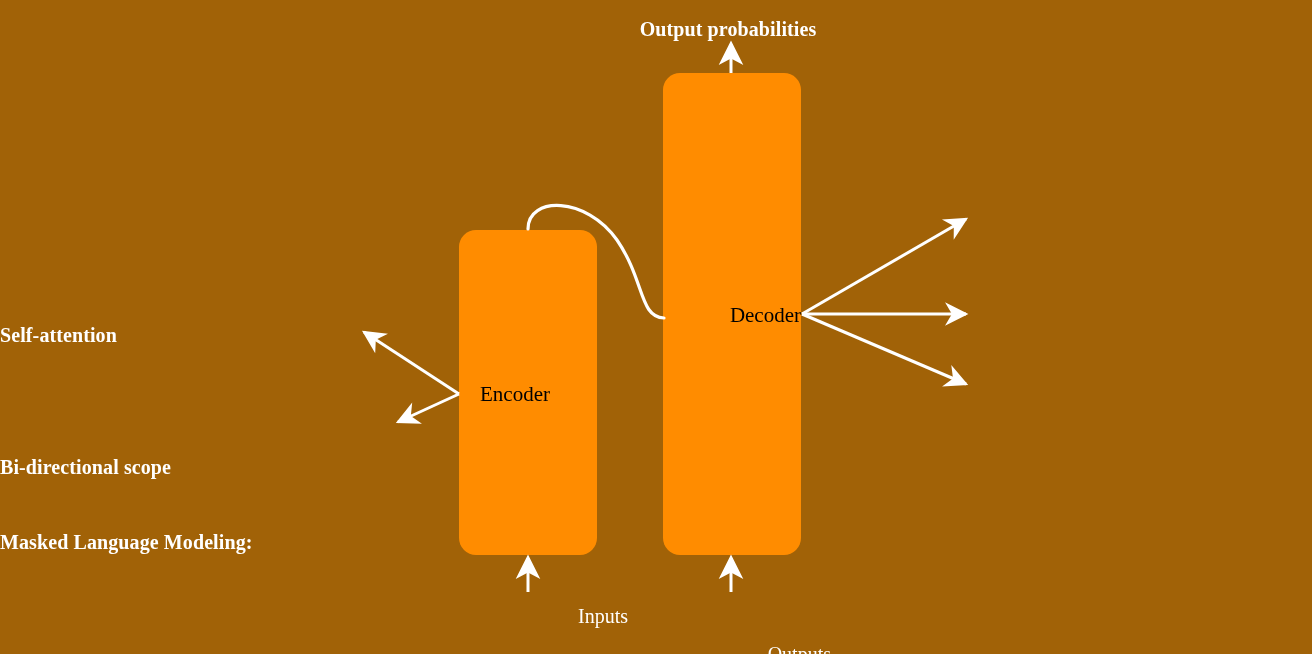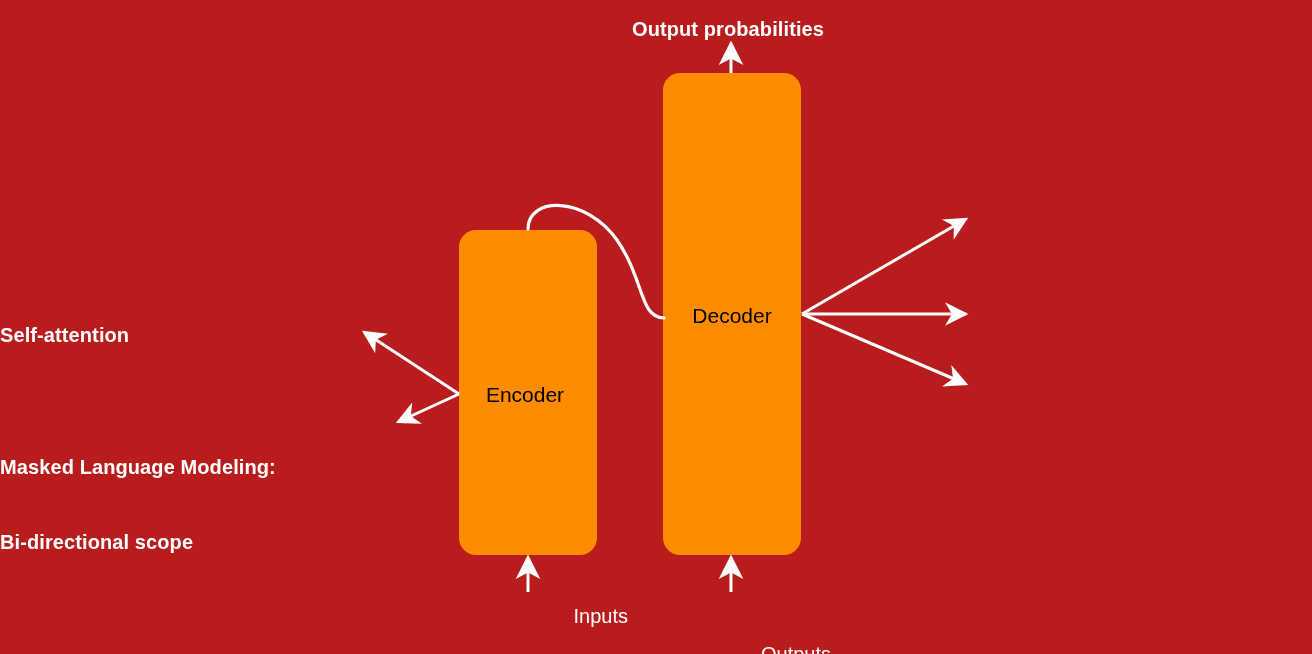--- a/index.html
+++ b/index.html
@@ -4,23 +4,23 @@
 <style>
   html, body {
     margin: 0;
     padding: 0;
     background: #252f3e;
   }
   #canvas {
     position: relative;
     width: 1312px;
     height: 654px;
-    background: #b91c1c;
+    background: #a16207;
     overflow: hidden;
-    font-family: Liberation Sans, sans-serif;
+    font-family: Liberation Serif, serif;
     -webkit-font-smoothing: antialiased;
   }
   #vector-layer {
     position: absolute;
     left: 0;
     top: 0;
     width: 1312px;
     height: 654px;
   }
   .lbl {
@@ -87,28 +87,28 @@
     <line x1="459" y1="394" x2="364" y2="332" stroke="#ffffff" stroke-width="3" marker-end="url(#arrowOpen)"></line>
     <line x1="459" y1="394" x2="398" y2="422" stroke="#ffffff" stroke-width="3" marker-end="url(#arrowOpen)"></line>
 
     <line x1="802" y1="314" x2="966" y2="219" stroke="#ffffff" stroke-width="3" marker-end="url(#arrowOpen)"></line>
     <line x1="802" y1="314" x2="966" y2="314" stroke="#ffffff" stroke-width="3" marker-end="url(#arrowOpen)"></line>
     <line x1="802" y1="314" x2="966" y2="384" stroke="#ffffff" stroke-width="3" marker-end="url(#arrowOpen)"></line>
   </svg>
 
   <div class="lbl lbl-center" style="left:528px; top:17px; width:400px;">Output probabilities</div>
 
-  <div class="block-label" style="left:459px; top:384px; width:112px;padding-left:10px;">Encoder</div>
-  <div class="block-label" style="left:663px; top:305px; width:138px;">Decoder</div>
+  <div class="block-label" style="left:459px; top:384px; width:112px;">Encoder</div>
+  <div class="block-label" style="left:663px; top:305px; width:138px;text-align:right;">Decoder</div>
 
   <div class="lbl lbl-left" style="left:0px; top:323px; width:352px;">Self-attention</div>
 
   <div class="lbl lbl-left" style="left:0px; top:405px; width:383px;">
+    <div>Bi-directional scope</div>
     <div>Masked Language Modeling:</div>
-    <div>Bi-directional scope</div>
   </div>
 
 
 
 
   <div class="io-label" style="left:428px; top:603px; width:200px;">Inputs</div>
 
   <div class="io-label" style="left:631px; top:589px; width:200px;">
     <div>Outputs</div>
     

